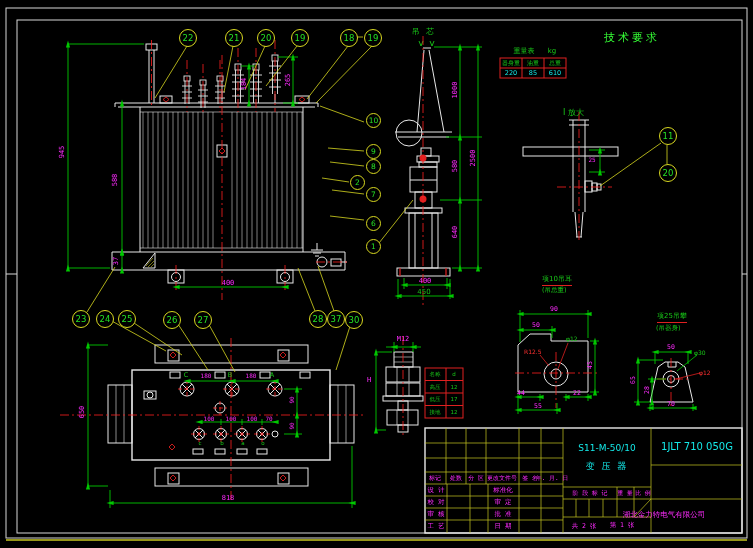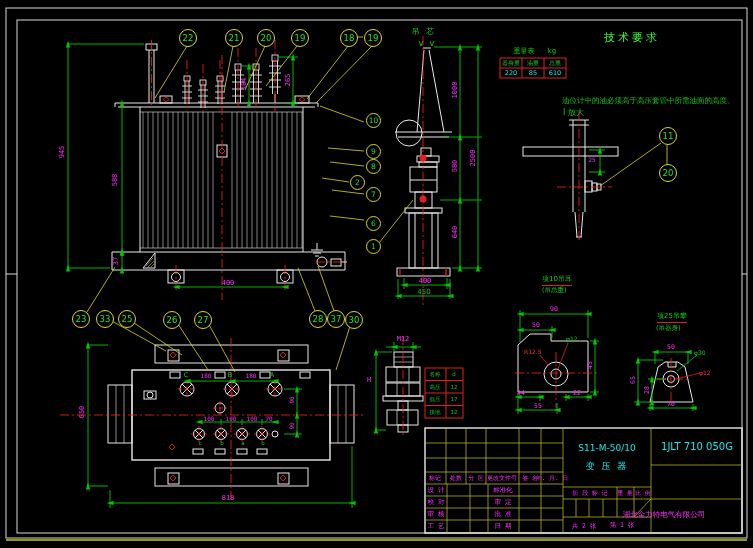--- a/index.html
+++ b/index.html
@@ -349,21 +349,20 @@
       <path d="M563,487 H651 M563,499 H651 M563,517 H651"></path>
       <path d="M617,487 V517 M634,487 V517"></path>
       <path d="M576,499 V517 M589,499 V517 M603,499 V517"></path>
       <path d="M634,517 L651,499"></path>
       <path d="M651,465 H742 M651,499 H742"></path>
     </g>
   </g>
 </svg>
 
 <div class="t bg f11" style="left:604px;top:30px;letter-spacing:3px">技术要求</div>
-<div class="t gn f75" style="left:562px;top:96px">油位计中的油必须高于高压套管中所需油面的高度。</div>
 <div class="t gn f8" style="left:563px;top:107px">I 放大</div>
 
 <div class="t gn f7 ctr" style="left:524px;top:51px">重量表</div>
 <div class="t gn f7 ctr" style="left:552px;top:51px">kg</div>
 <div class="t gn f6 ctr" style="left:511px;top:63px">器身重</div>
 <div class="t gn f6 ctr" style="left:533px;top:63px">油重</div>
 <div class="t gn f6 ctr" style="left:555px;top:63px">总重</div>
 <div class="t cy f65 ctr" style="left:511px;top:73px">220</div>
 <div class="t cy f65 ctr" style="left:533px;top:73px">85</div>
 <div class="t cy f65 ctr" style="left:555px;top:73px">610</div>
@@ -375,21 +374,21 @@
 <div class="bal b16" style="left:340px;top:29px">18</div>
 <div class="bal b16" style="left:364px;top:29px">19</div>
 <div class="bal b14" style="left:366px;top:113px">10</div>
 <div class="bal b14" style="left:366px;top:144px">9</div>
 <div class="bal b14" style="left:366px;top:159px">8</div>
 <div class="bal b14" style="left:350px;top:175px">2</div>
 <div class="bal b14" style="left:366px;top:187px">7</div>
 <div class="bal b14" style="left:366px;top:216px">6</div>
 <div class="bal b14" style="left:366px;top:239px">1</div>
 <div class="bal b16" style="left:72px;top:310px">23</div>
-<div class="bal b16" style="left:96px;top:310px">33</div>
+<div class="bal b16" style="left:96px;top:310px">24</div>
 <div class="bal b16" style="left:118px;top:310px">25</div>
 <div class="bal b16" style="left:163px;top:311px">26</div>
 <div class="bal b16" style="left:194px;top:311px">27</div>
 <div class="bal b16" style="left:309px;top:310px">28</div>
 <div class="bal b16" style="left:327px;top:310px">37</div>
 <div class="bal b16" style="left:345px;top:311px">30</div>
 <div class="bal b16" style="left:659px;top:127px">11</div>
 <div class="bal b16" style="left:659px;top:164px">20</div>
 
 <div class="t mg f7 rot" style="left:62px;top:152px">945</div>

